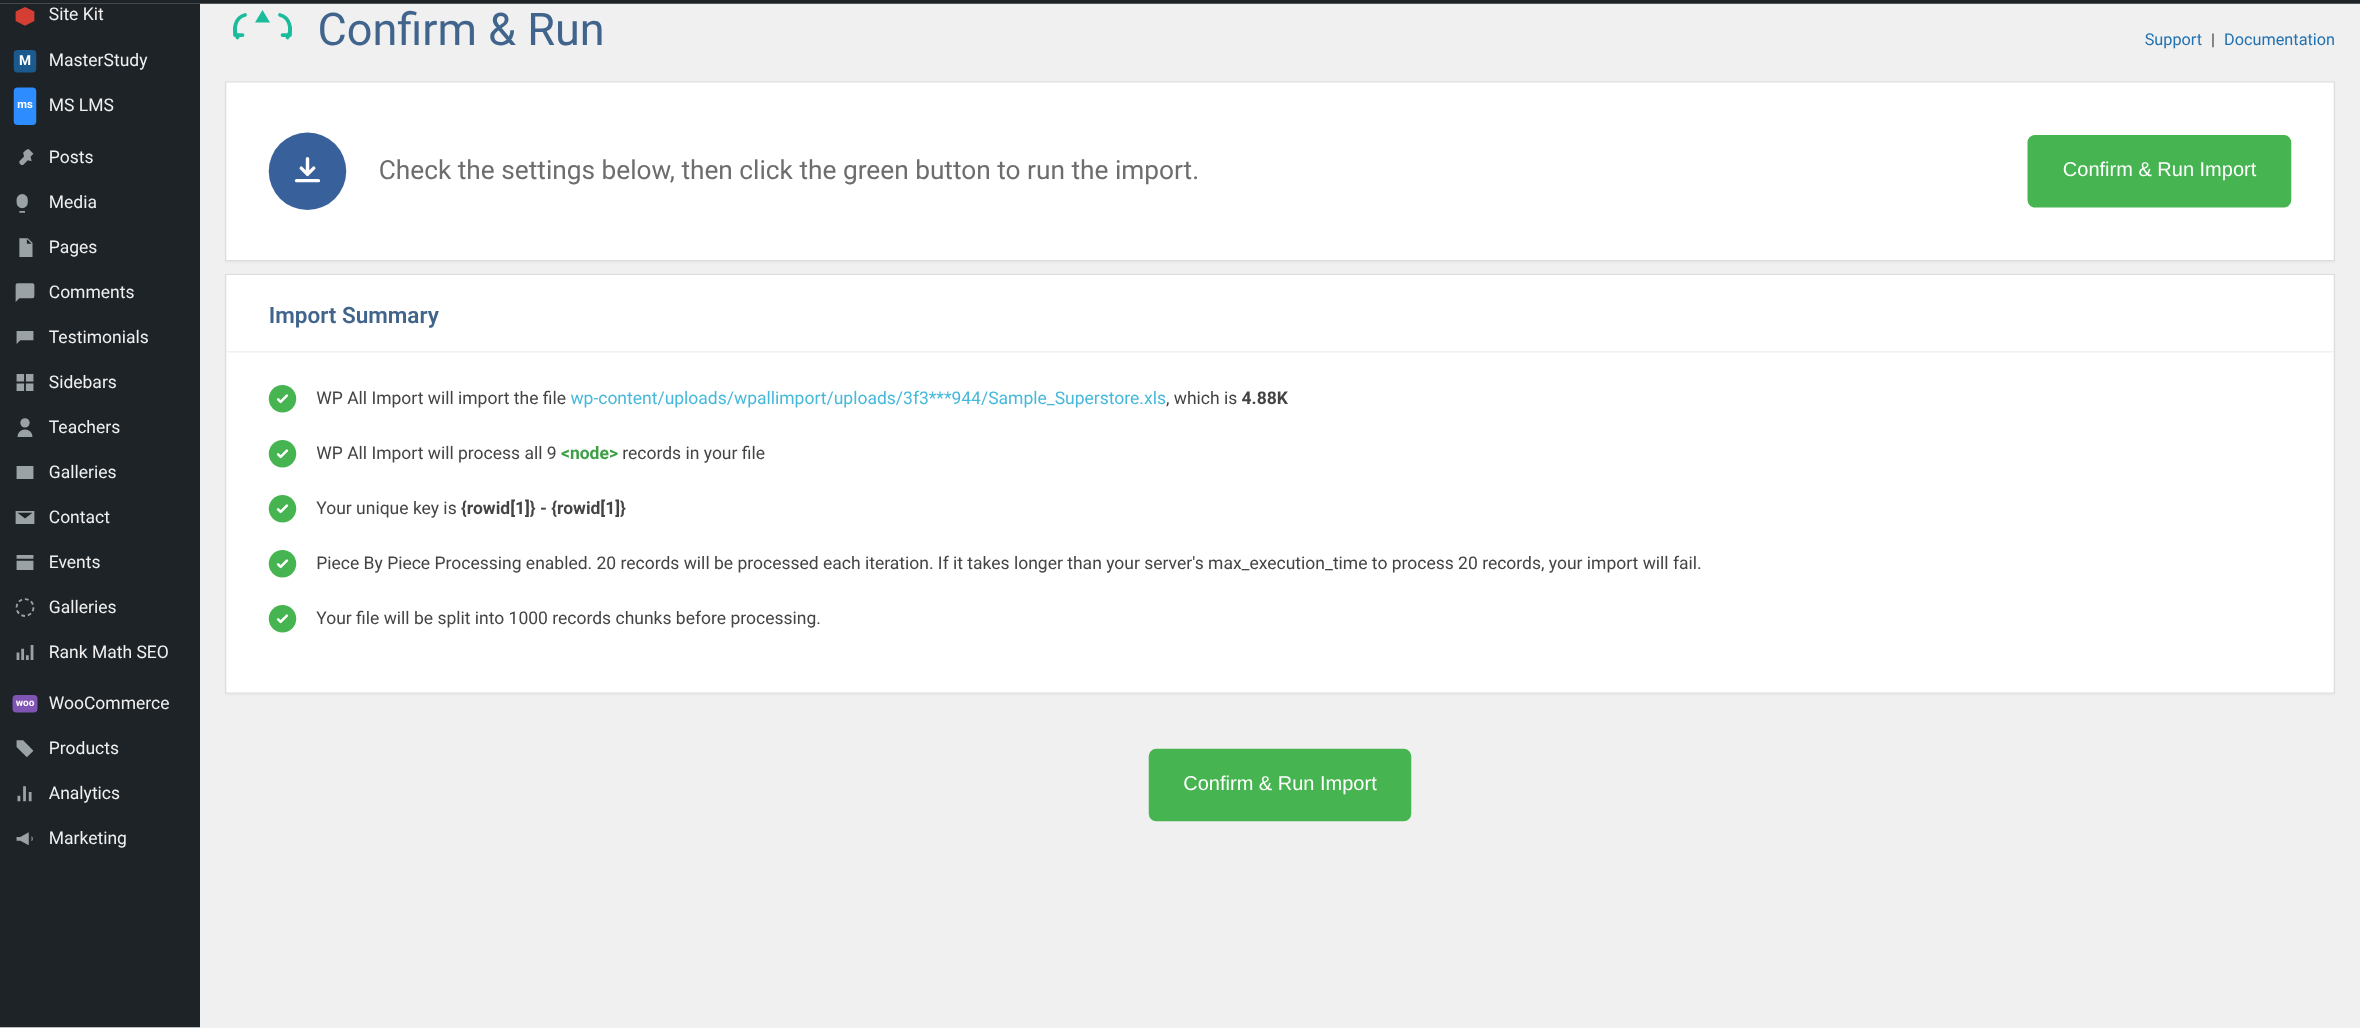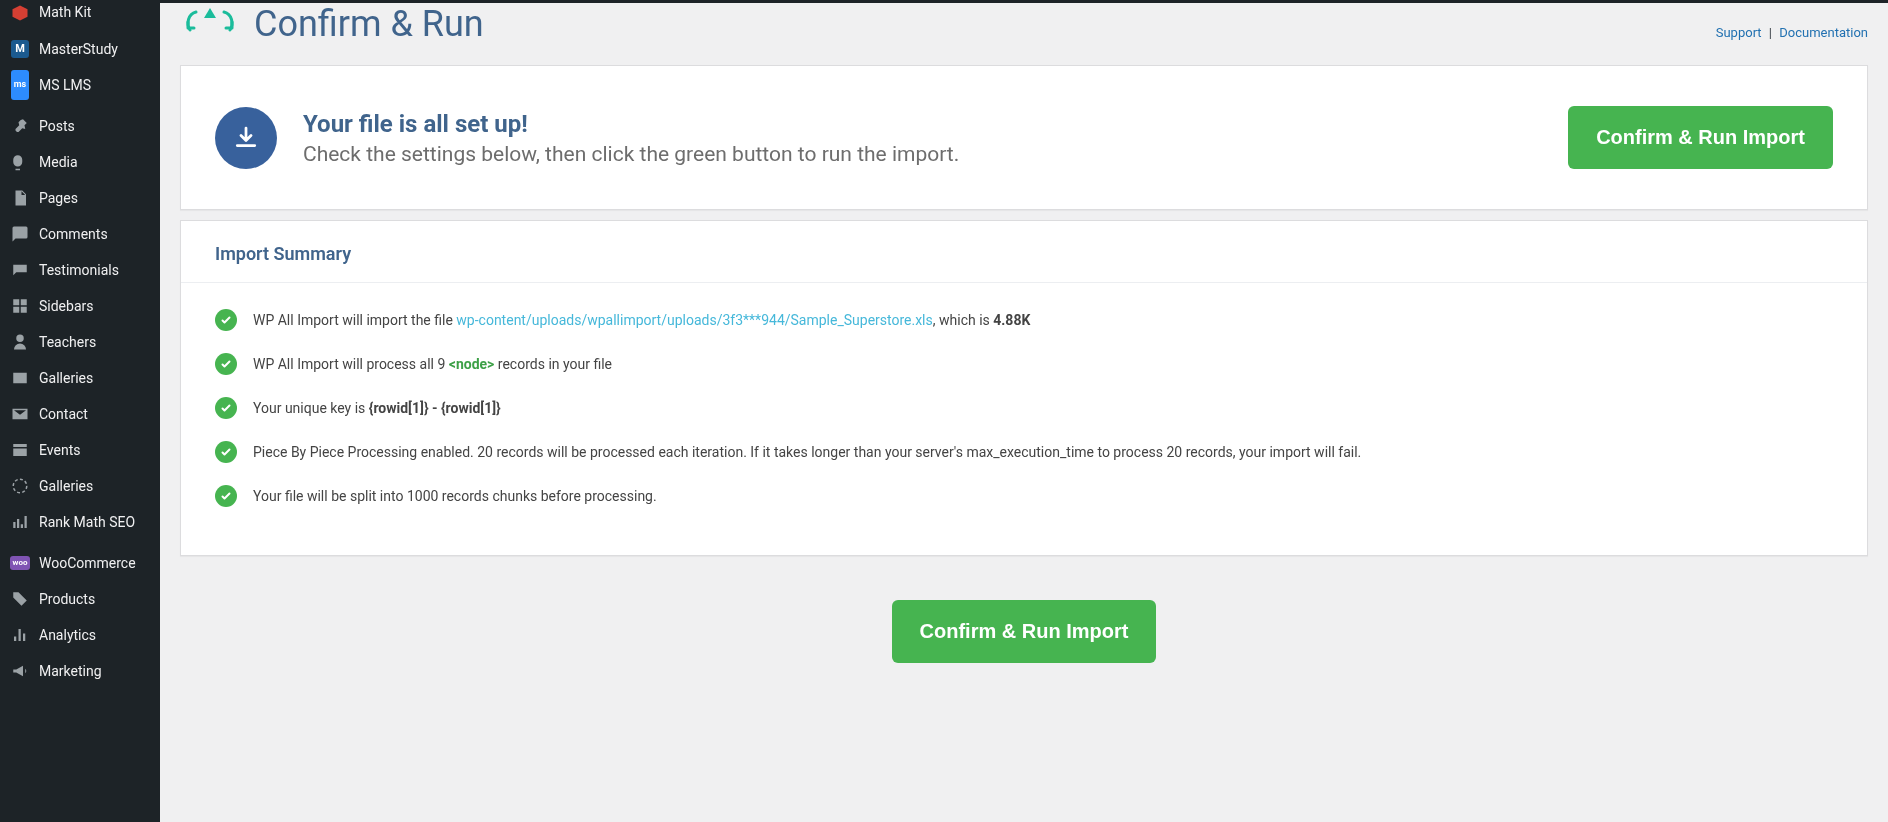--- a/index.html
+++ b/index.html
@@ -95,22 +95,22 @@
   display:flex; align-items:center; justify-content:center;
   flex-shrink:0;
 }
 .setup-text h3 { font-size:24px; font-weight:700; color:#40648c; margin-bottom:4px;}
 .setup-text p { font-size:21px; color:#6d6d6d; font-weight:400;}
 .btn-green {
   background:#46b450;
   color:#fff;
   border:none;
   border-radius:6px;
-  font-size:20px;
-  font-weight:700;
+  font-size:16px;
+  font-weight:400;
   padding:20px 28px;
   cursor:pointer;
 }
 
 .panel-summary { padding:0;}
 .summary-head {
   padding:22px 34px 18px 34px;
   border-bottom:1px solid #eceef1;
 }
 .summary-head h4 { font-size:18px; font-weight:600; color:#40648c;}
@@ -144,21 +144,21 @@
 
 <div class="topbar"></div>
 <div class="layout">
   <nav class="sidebar">
     <div class="side-item side-cut">
       <span class="icon">
         <svg width="18" height="18" viewBox="0 0 24 24">
             <path fill="#ea4335" d="M12 2L2 7v10l10 5 10-5V7z" opacity=".9"></path>
           </svg>
       </span>
-      <span class="label">Math Kit</span>
+      <span class="label">Site Kit</span>
     </div>
     <div class="side-item">
       <span class="icon">
           <span class="badge-m">M</span>
         </span>
       <span class="label">MasterStudy</span>
     </div>
     <div class="side-item">
       <span class="icon">
           <span class="badge-ms">ms</span>
@@ -319,21 +319,20 @@
     </div>
 
     <section class="panel panel-setup">
       <div class="setup-left">
         <div class="circle-download">
           <svg width="30" height="30" viewBox="0 0 24 24">
             <path fill="none" stroke="#fff" stroke-width="2.2" stroke-linecap="round" stroke-linejoin="round" d="M12 4v10m0 0l-4-4m4 4l4-4M5 18h14"></path>
           </svg>
         </div>
         <div class="setup-text">
-          <h3>Your file is all set up!</h3>
           <p>Check the settings below, then click the green button to run the import.</p>
         </div>
       </div>
       <button class="btn-green">Confirm &amp; Run Import</button>
     </section>
 
     <section class="panel panel-summary">
       <div class="summary-head">
         <h4>Import Summary</h4>
       </div>

